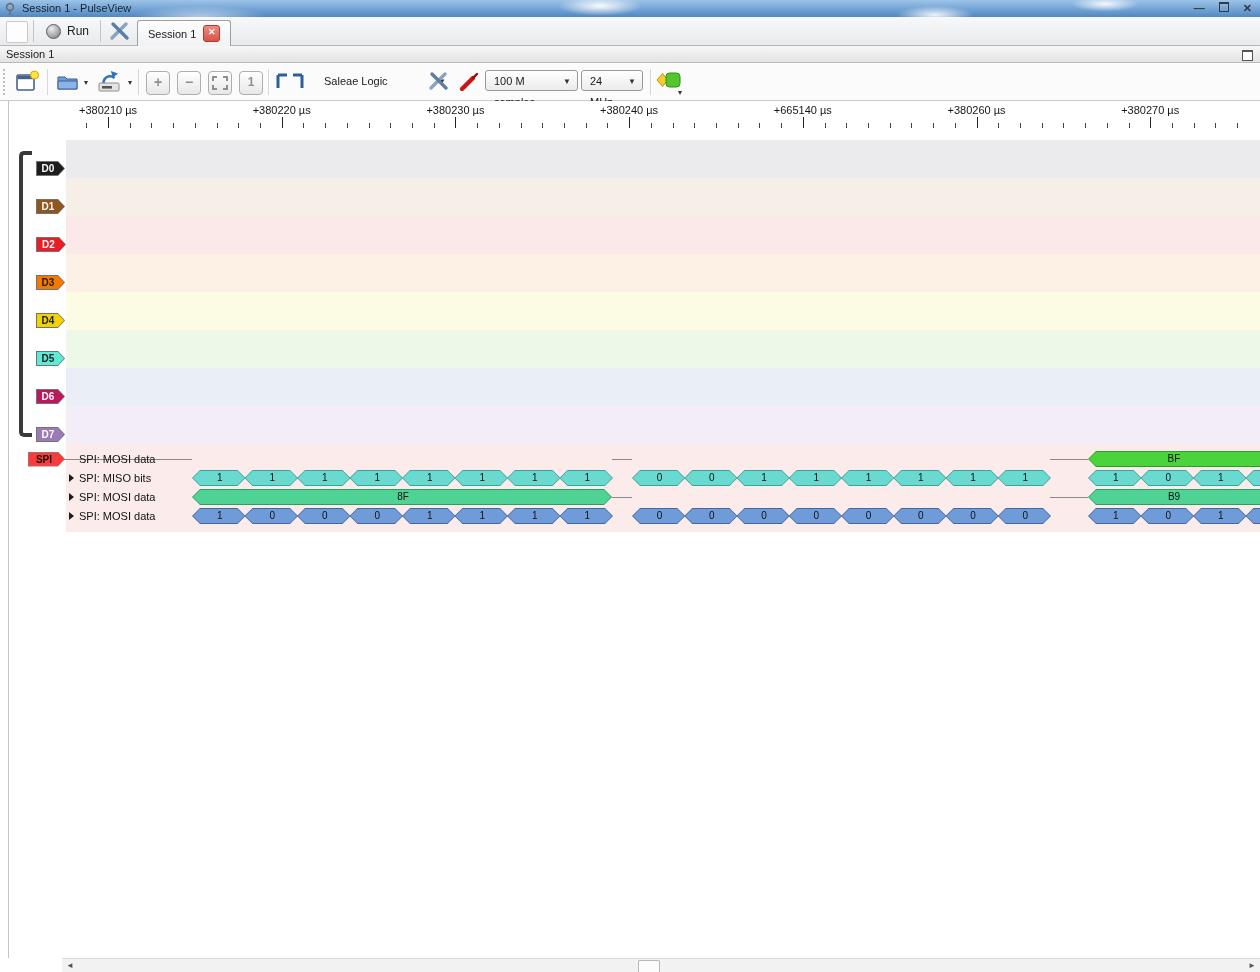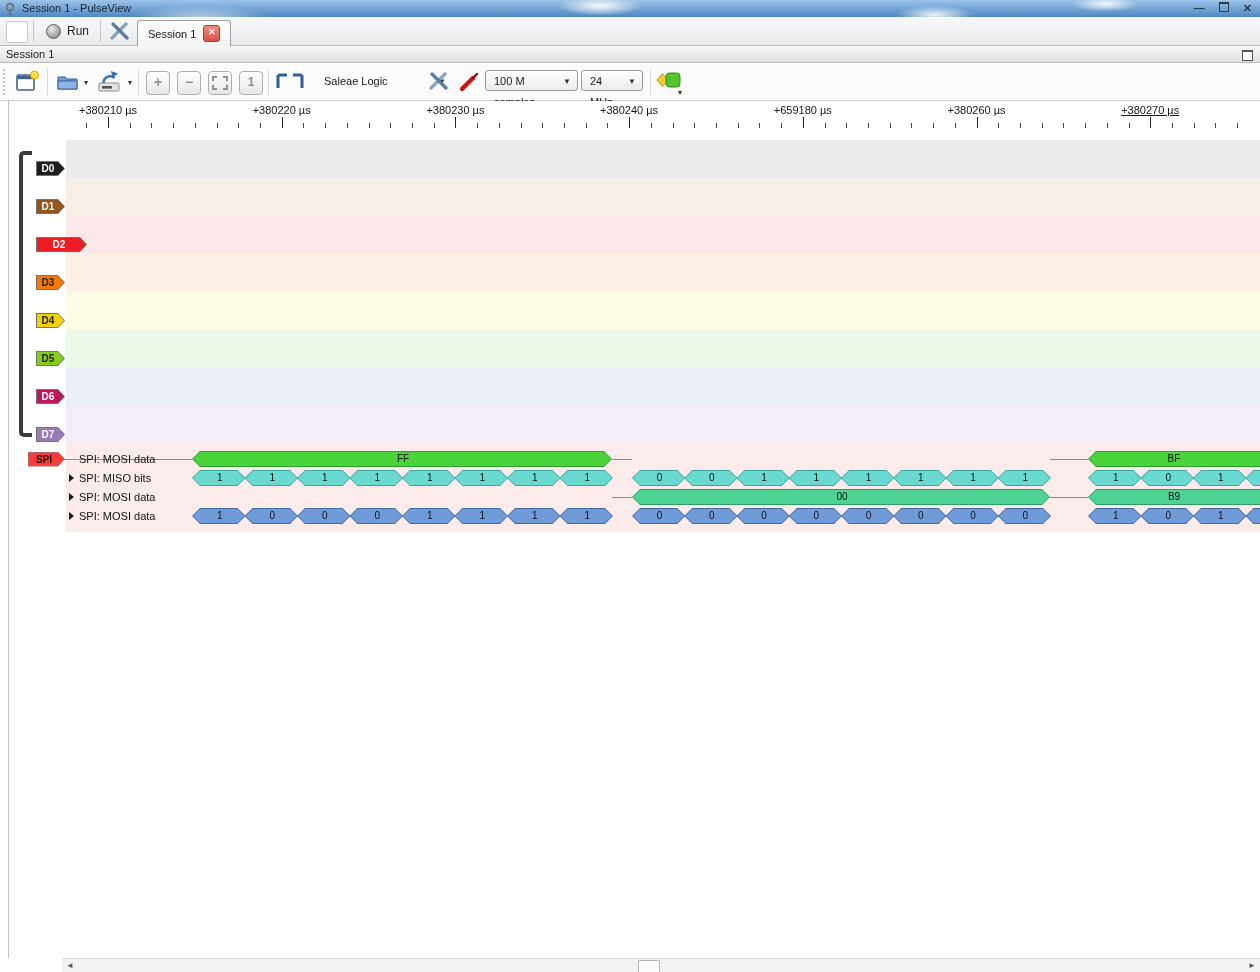--- a/index.html
+++ b/index.html
@@ -202,23 +202,23 @@
         </svg>
     </div>
     <span class="dd" style="left:678px;top:24px">▾</span>
   </div>
 
   <div class="ruler">
       <div class="ruler-label" style="left: 48px;">+380210 µs</div>
       <div class="ruler-label" style="left: 221.7px;">+380220 µs</div>
       <div class="ruler-label" style="left: 395.4px;">+380230 µs</div>
       <div class="ruler-label" style="left: 569.1px;">+380240 µs</div>
-      <div class="ruler-label" style="left: 742.8px;">+659180 µs</div>
+      <div class="ruler-label" style="left: 742.8px;">+665140 µs</div>
       <div class="ruler-label" style="left: 916.5px;">+380260 µs</div>
-      <div class="ruler-label" style="left: 1090.2px; text-decoration: underline;">+380270 µs</div>
+      <div class="ruler-label" style="left: 1090.2px;">+380270 µs</div>
       <div class="tick-minor" style="left: 86.3px;"></div>
       <div class="tick-major" style="left: 108px;"></div>
       <div class="tick-minor" style="left: 129.7px;"></div>
       <div class="tick-minor" style="left: 151.4px;"></div>
       <div class="tick-minor" style="left: 173.1px;"></div>
       <div class="tick-minor" style="left: 194.8px;"></div>
       <div class="tick-minor" style="left: 216.6px;"></div>
       <div class="tick-minor" style="left: 238.3px;"></div>
       <div class="tick-minor" style="left: 260px;"></div>
       <div class="tick-major" style="left: 281.7px;"></div>
@@ -399,56 +399,51 @@
   </div>
 <div class="band" style="top: 140px; background: rgb(235, 235, 237);"></div>
     <div class="tag" style="left: 36px; top: 161px; width: 29px; background: rgba(0, 0, 0, 0.55);">
       <div class="tag-in" style="background: rgb(29, 29, 29); color: rgb(255, 255, 255);">D0</div>
     </div>
     <div class="band" style="top: 178px; background: rgb(246, 239, 232);"></div>
     <div class="tag" style="left: 36px; top: 199px; width: 29px; background: rgba(0, 0, 0, 0.55);">
       <div class="tag-in" style="background: rgb(145, 86, 29); color: rgb(255, 255, 255);">D1</div>
     </div>
     <div class="band" style="top: 216px; background: rgb(251, 233, 233);"></div>
-    <div class="tag" style="left: 36px; top: 237px; width: 30px; background: rgba(0, 0, 0, 0.55); padding-left: 21px;">
+    <div class="tag" style="left: 36px; top: 237px; width: 30px; background: rgba(0, 0, 0, 0.55);">
       <div class="tag-in" style="background: rgb(236, 28, 36); color: rgb(255, 255, 255);">D2</div>
     </div>
     <div class="band" style="top: 254px; background: rgb(253, 240, 228);"></div>
     <div class="tag" style="left: 36px; top: 275px; width: 29px; background: rgba(0, 0, 0, 0.55);">
       <div class="tag-in" style="background: rgb(245, 121, 0); color: rgb(29, 29, 29);">D3</div>
     </div>
     <div class="band" style="top: 292px; background: rgb(252, 251, 227);"></div>
     <div class="tag" style="left: 36px; top: 313px; width: 29px; background: rgba(0, 0, 0, 0.55);">
       <div class="tag-in" style="background: rgb(242, 210, 0); color: rgb(29, 29, 29);">D4</div>
     </div>
     <div class="band" style="top: 330px; background: rgb(238, 248, 232);"></div>
     <div class="tag" style="left: 36px; top: 351px; width: 29px; background: rgba(0, 0, 0, 0.55);">
-      <div class="tag-in" style="background: #84cc16; color: rgb(29, 29, 29);">D5</div>
+      <div class="tag-in" style="background: #5eead4; color: rgb(29, 29, 29);">D5</div>
     </div>
     <div class="band" style="top: 368px; background: rgb(233, 238, 247);"></div>
     <div class="tag" style="left: 36px; top: 389px; width: 29px; background: rgba(0, 0, 0, 0.55);">
       <div class="tag-in" style="background: #be185d; color: rgb(255, 255, 255);">D6</div>
     </div>
     <div class="band" style="top: 406px; background: rgb(242, 237, 246);"></div>
     <div class="tag" style="left: 36px; top: 427px; width: 29px; background: rgba(0, 0, 0, 0.55);">
       <div class="tag-in" style="background: rgb(154, 122, 184); color: rgb(255, 255, 255);">D7</div>
     </div>
     <div class="band" style="top: 444px; height: 88px; background: rgb(252, 235, 235);"></div>
     <div class="tag" style="left: 28px; top: 451.5px; width: 37px; background: rgba(120, 0, 0, 0.6);">
       <div class="tag-in" style="background: rgb(251, 58, 58); color: rgb(17, 17, 17);">SPI</div>
     </div>
     <div class="dec-line" style="left: 64px; top: 459px; width: 128px;"></div>
     <div class="dec-line" style="left: 612px; top: 459px; width: 20px;"></div>
     <div class="dec-line" style="left: 1050px; top: 459px; width: 38px;"></div>
     <div class="dec-label" style="top: 452px; z-index: 3;">SPI: MOSI data</div>
-    <div class="hex" style="left: 192px; top: 451px; width: 420px; background: rgb(43, 158, 48);">
-      <div class="hex-in" style="background: rgb(75, 211, 60);">
-        <div class="hex-txt" style="left: 0px; width: 420px;">FF</div>
-      </div>
-    </div>
     <div class="hex" style="left: 1088px; top: 451px; width: 420px; background: rgb(43, 158, 48);">
       <div class="hex-in" style="background: rgb(75, 211, 60);">
         <div class="hex-txt" style="left: 0px; width: 170px;">BF</div>
       </div>
     </div>
     <div class="dec-arrow" style="top: 474px; z-index: 3;"></div>
     <div class="dec-label" style="top: 471px; z-index: 3;">SPI: MISO bits</div>
     <div class="hex" style="left: 192px; top: 470px; width: 53.5px; background: rgb(57, 164, 154);">
       <div class="hex-in" style="background: rgb(106, 217, 207);">
         <div class="hex-txt" style="left: 0px; width: 53.5px;">1</div>
@@ -546,23 +541,23 @@
     </div>
     <div class="hex" style="left: 1245.5px; top: 470px; width: 53.5px; background: rgb(57, 164, 154);">
       <div class="hex-in" style="background: rgb(106, 217, 207);">
         <div class="hex-txt" style="left: 0px; width: 53.5px;">1</div>
       </div>
     </div>
     <div class="dec-arrow" style="top: 493px; z-index: 3;"></div>
     <div class="dec-line" style="left: 612px; top: 497px; width: 20px;"></div>
     <div class="dec-line" style="left: 1050px; top: 497px; width: 38px;"></div>
     <div class="dec-label" style="top: 490px; z-index: 3;">SPI: MOSI data</div>
-    <div class="hex" style="left: 632px; top: 489px; width: 418px; background: rgb(42, 158, 102);">
+    <div class="hex" style="left: 192px; top: 489px; width: 420px; background: rgb(42, 158, 102);">
       <div class="hex-in" style="background: rgb(78, 211, 149);">
-        <div class="hex-txt" style="left: 0px; width: 418px;">00</div>
+        <div class="hex-txt" style="left: 0px; width: 420px;">8F</div>
       </div>
     </div>
     <div class="hex" style="left: 1088px; top: 489px; width: 420px; background: rgb(42, 158, 102);">
       <div class="hex-in" style="background: rgb(78, 211, 149);">
         <div class="hex-txt" style="left: 0px; width: 170px;">B9</div>
       </div>
     </div>
     <div class="dec-arrow" style="top: 512px; z-index: 3;"></div>
     <div class="dec-label" style="top: 509px; z-index: 3;">SPI: MOSI data</div>
     <div class="hex" style="left: 192px; top: 508px; width: 53.5px; background: rgb(65, 105, 159);">

